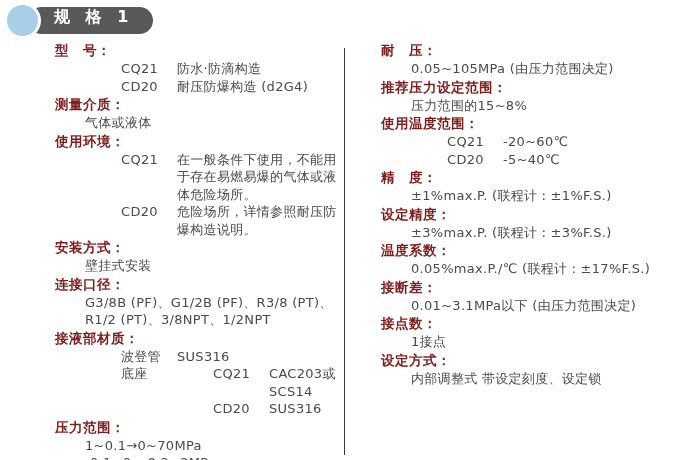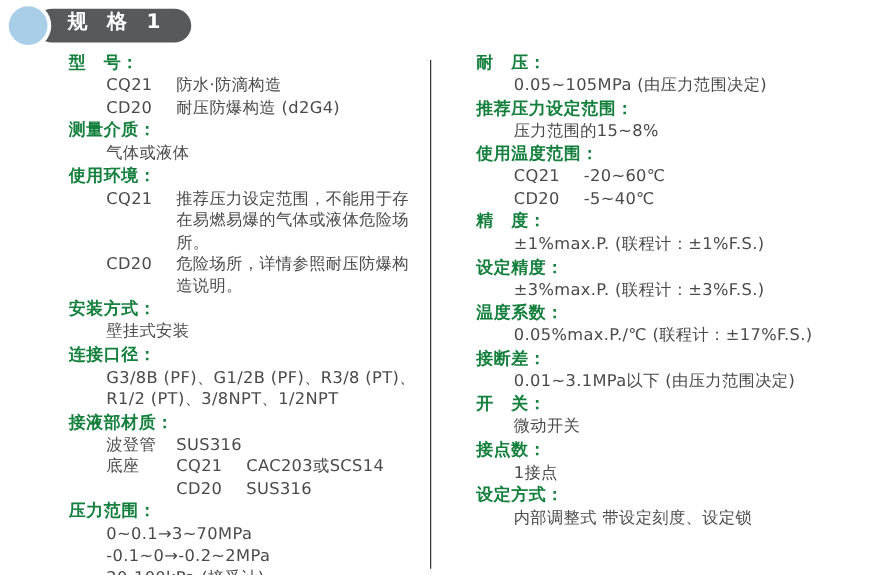--- a/index.html
+++ b/index.html
@@ -39,33 +39,33 @@
     position:absolute; left:344px; top:48px;
     width:1px; height:407px;
     background:#3a3a3a;
   }
   
   .spec-column { position:absolute; top:41px; }
   .col0 { left:55px;  width:284px; }
   .col1 { left:381px; width:312px; }
   .section-label {
     font-size:13.5px; font-weight:bold;
-    color:#15803d;
+    color:#7f1d1d;
     line-height:19px;
     letter-spacing:0.5px;
     white-space:nowrap;
   }
   .line {
     display:flex;
     padding-left:30px;
     font-size:13px;
     line-height:17.5px;
     letter-spacing:0.3px;
   }
-  .seg-key { flex:0 0 44px; margin-right:12px; white-space:nowrap; }
+  .seg-key { flex:0 0 44px; margin-right:12px; white-space:nowrap;margin-left:36px; }
   .seg-text { flex:1 1 auto; }
 </style>
 </head>
 <body>
 
 <div class="page">
   <div class="badge">
     <div class="badge-pill" style="background: rgb(88, 89, 91);">
       <span>规 格 1</span>
     </div>
@@ -90,21 +90,21 @@
         <div class="section">
           <div class="section-label">测量介质：</div>
           <div class="line">
             <span class="seg-text">气体或液体</span>
           </div>
         </div>
         <div class="section">
           <div class="section-label">使用环境：</div>
           <div class="line">
             <span class="seg-key">CQ21</span>
-            <span class="seg-text">推荐压力设定范围，不能用于存在易燃易爆的气体或液体危险场所。</span>
+            <span class="seg-text">在一般条件下使用，不能用于存在易燃易爆的气体或液体危险场所。</span>
           </div>
           <div class="line">
             <span class="seg-key">CD20</span>
             <span class="seg-text">危险场所，详情参照耐压防爆构造说明。</span>
           </div>
         </div>
         <div class="section">
           <div class="section-label">安装方式：</div>
           <div class="line">
             <span class="seg-text">壁挂式安装</span>
@@ -132,21 +132,21 @@
           </div>
           <div class="line">
             <span class="seg-key"></span>
             <span class="seg-key">CD20</span>
             <span class="seg-text">SUS316</span>
           </div>
         </div>
         <div class="section">
           <div class="section-label">压力范围：</div>
           <div class="line">
-            <span class="seg-text">0~0.1→3~70MPa</span>
+            <span class="seg-text">1~0.1→0~70MPa</span>
           </div>
           <div class="line">
             <span class="seg-text">-0.1~0→-0.2~2MPa</span>
           </div>
           <div class="line">
             <span class="seg-text">20-100kPa (接受计)</span>
           </div>
         </div>
       </div>
       <div class="spec-column col1">
@@ -188,26 +188,20 @@
         <div class="section">
           <div class="section-label">温度系数：</div>
           <div class="line">
             <span class="seg-text">0.05%max.P./℃ (联程计：±17%F.S.)</span>
           </div>
         </div>
         <div class="section">
           <div class="section-label">接断差：</div>
           <div class="line">
             <span class="seg-text">0.01~3.1MPa以下 (由压力范围决定)</span>
-          </div>
-        </div>
-        <div class="section">
-          <div class="section-label">开　关：</div>
-          <div class="line">
-            <span class="seg-text">微动开关</span>
           </div>
         </div>
         <div class="section">
           <div class="section-label">接点数：</div>
           <div class="line">
             <span class="seg-text">1接点</span>
           </div>
         </div>
         <div class="section">
           <div class="section-label">设定方式：</div>

